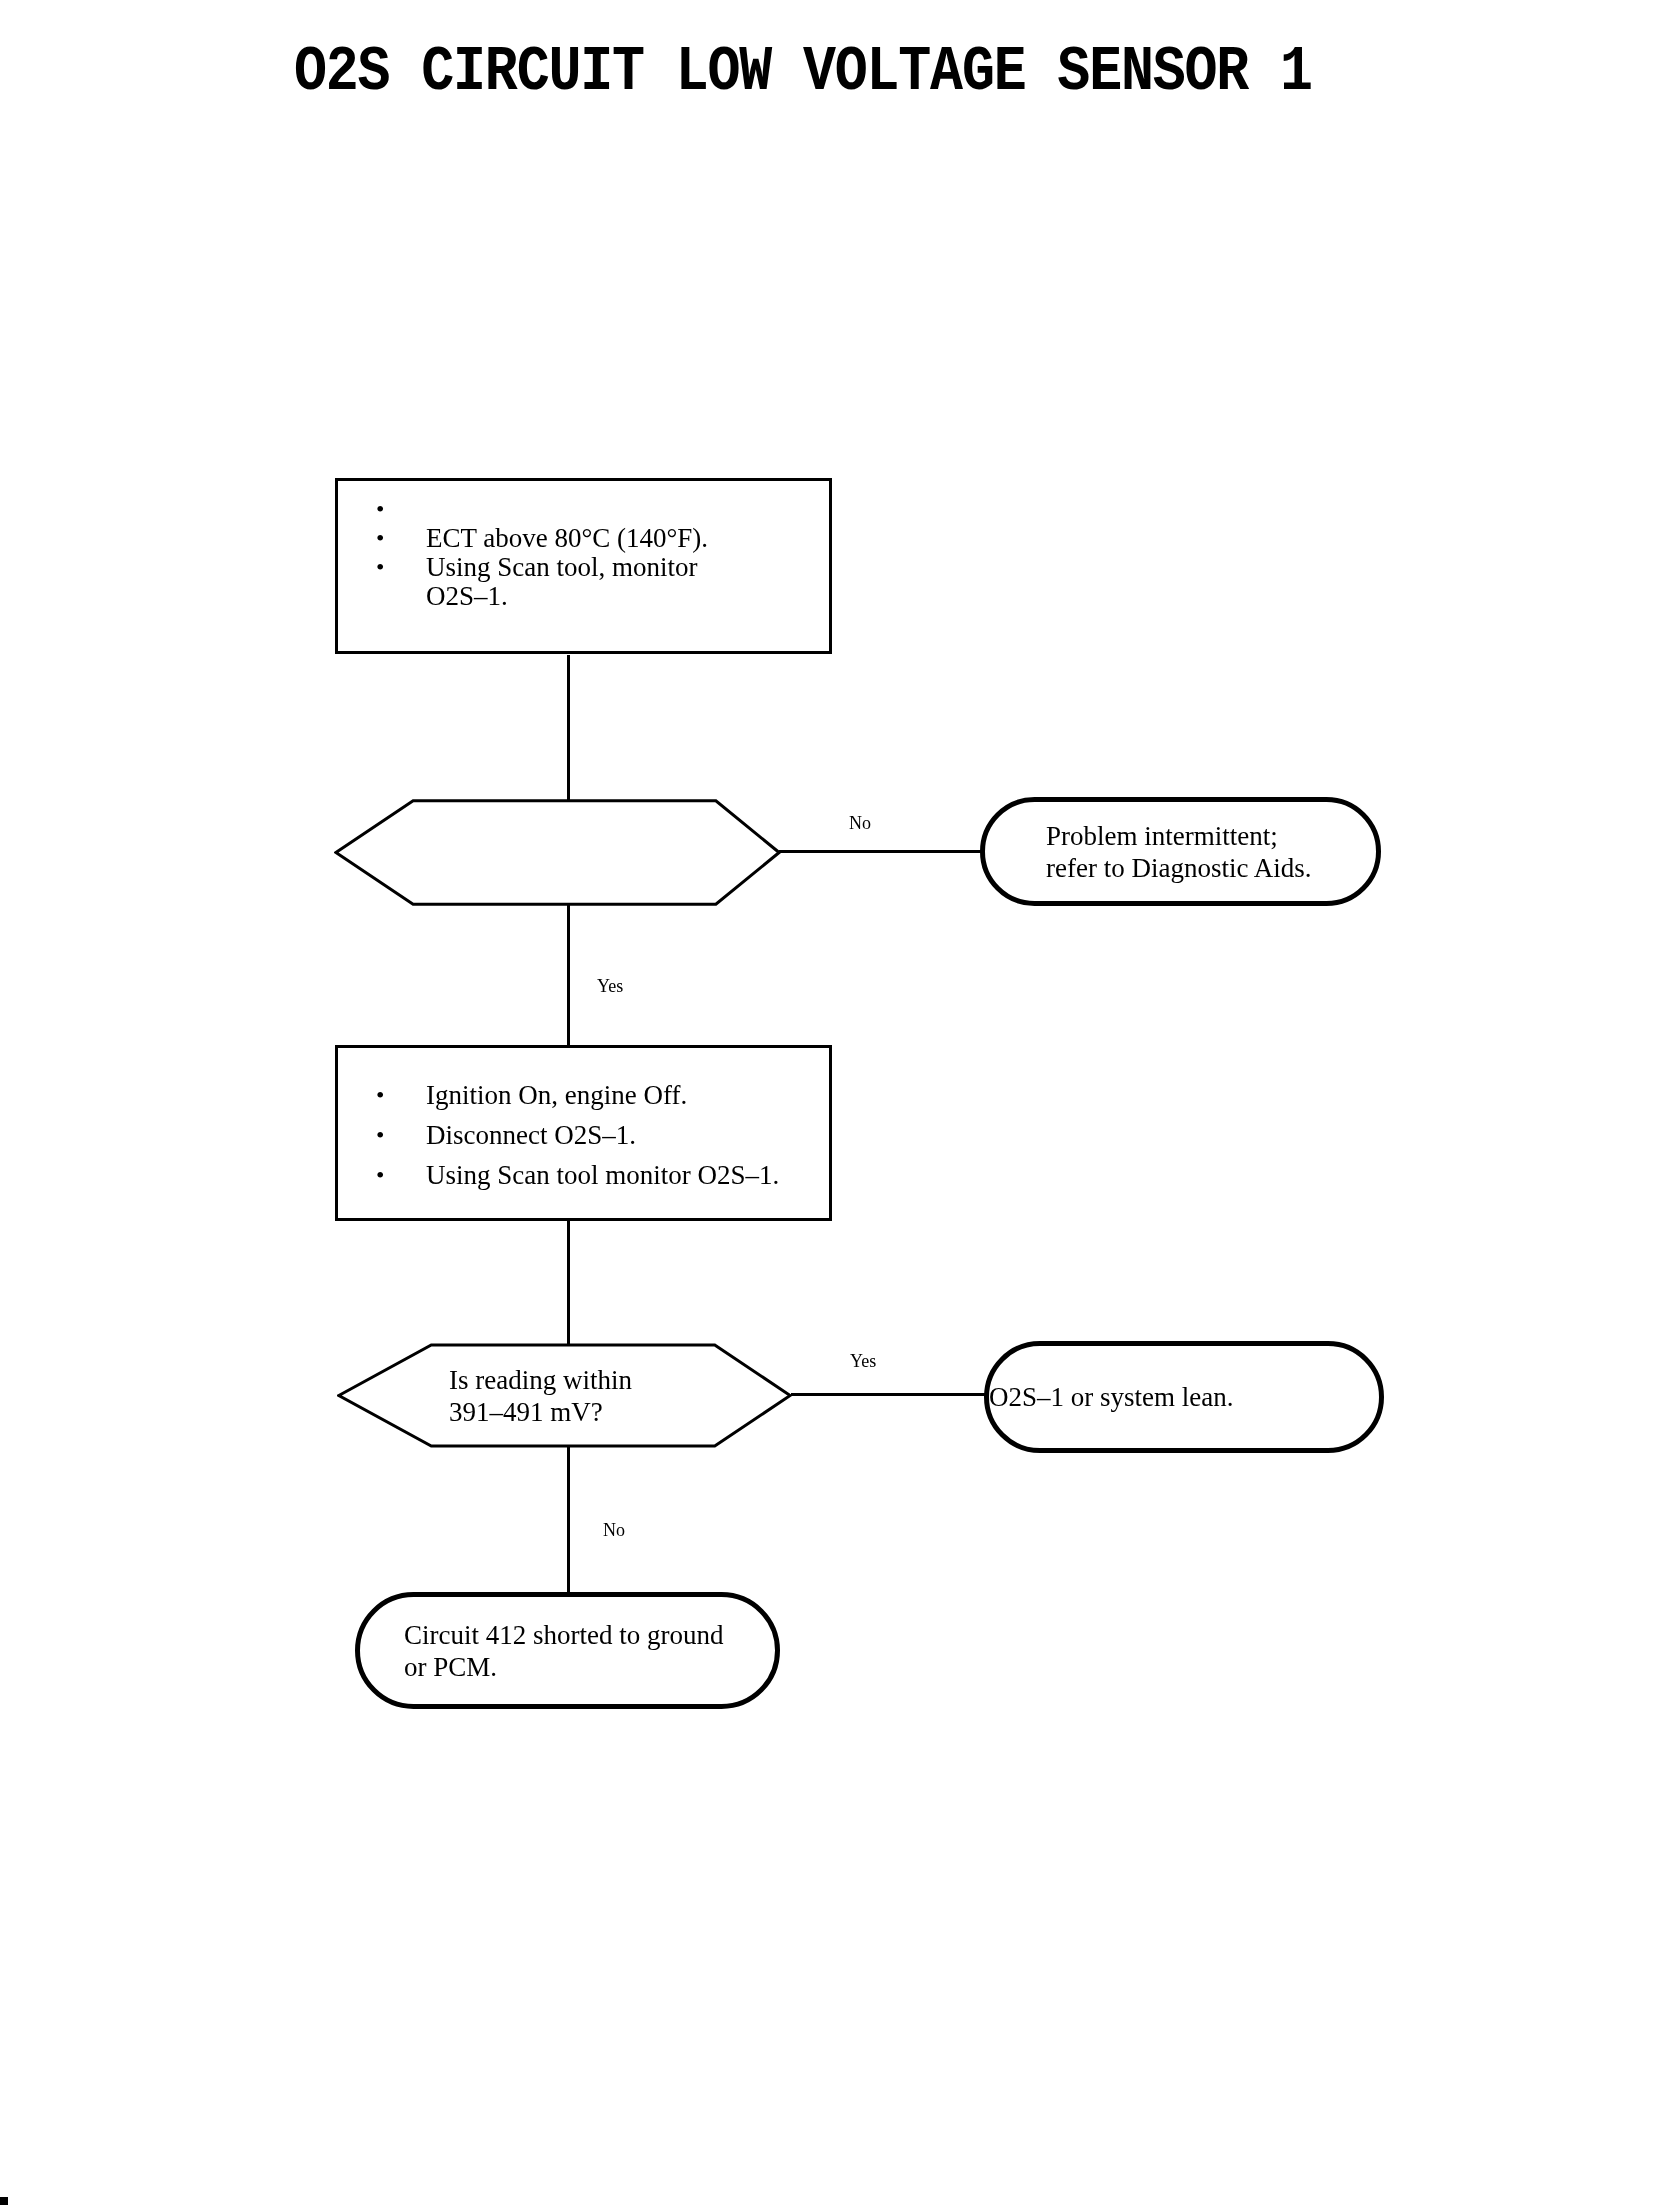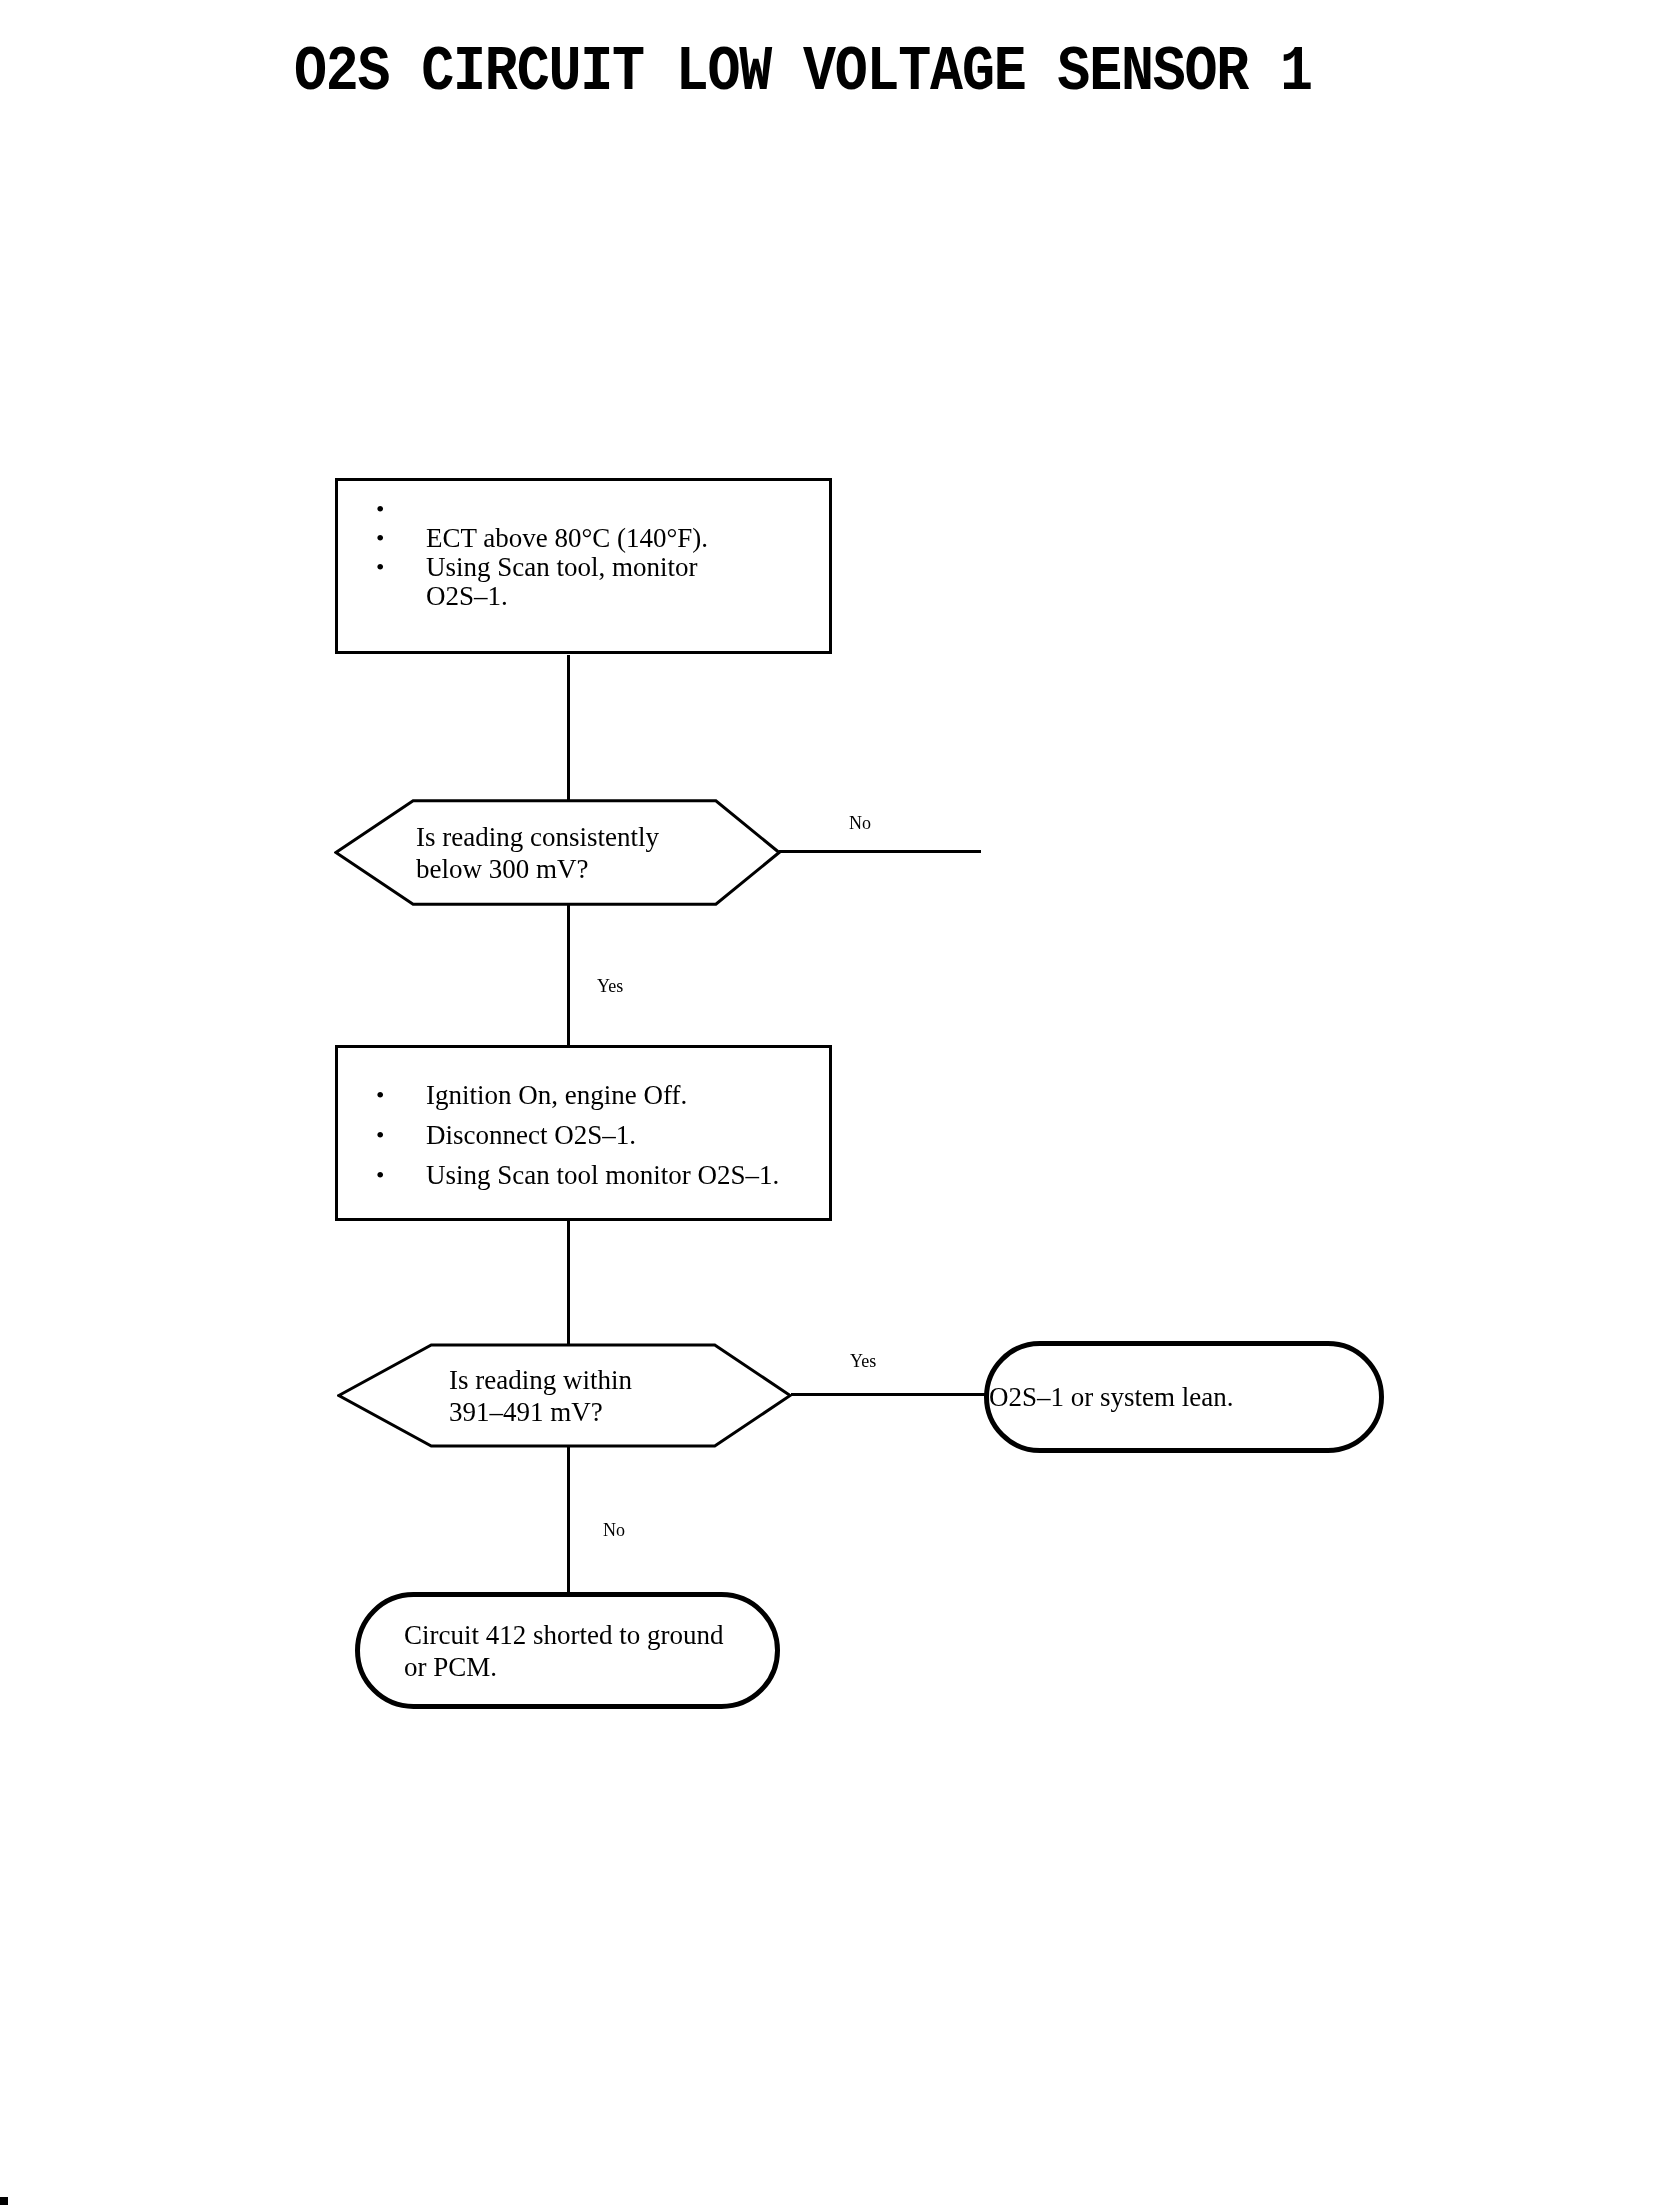--- a/index.html
+++ b/index.html
@@ -133,26 +133,28 @@
 O2S–1.</span>
     </div>
   </div>
 
   <div class="vline" style="left:567px; top:655px; height:146px;"></div>
 
   <div class="hex hex1">
     <svg width="447" height="107" viewBox="0 0 735 176">
       <polygon points="3,88 130,3 628,3 732,88 628,173 130,173" fill="#ffffff" stroke="#000000" stroke-width="5"></polygon>
     </svg>
-    <div class="hex-text">Is reading consistently
-below 300 mV?</div>
   </div>
 
   <div class="branch-label" style="left:849px; top:808px;">No</div>
   <div class="hline" style="left:779px; top:850px; width:202px;"></div>
+  <div class="oval oval1">
+    <div class="oval-text">Problem intermittent;
+refer to Diagnostic Aids.</div>
+  </div>
 
   <div class="vline" style="left:567px; top:905px; height:142px;"></div>
   <div class="branch-label" style="left:597px; top:971px;">Yes</div>
 
   <div class="abox abox2">
     <div class="brow">
       <span class="bullet">•</span>
       <span class="btext">Ignition On, engine Off.</span>
     </div>
     <div class="brow">

